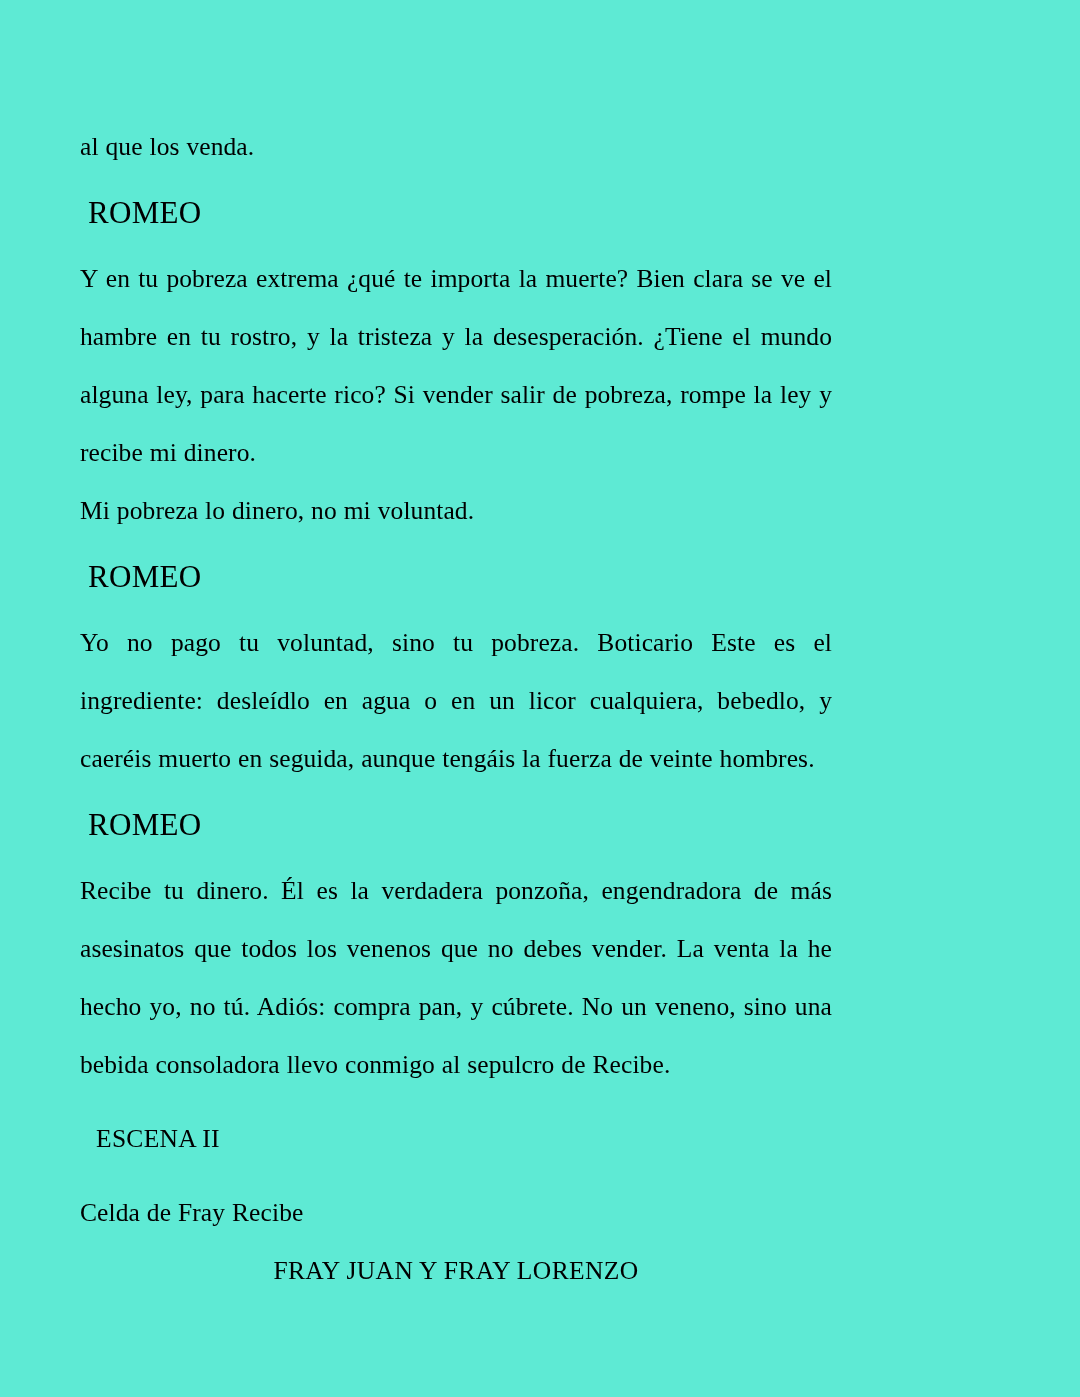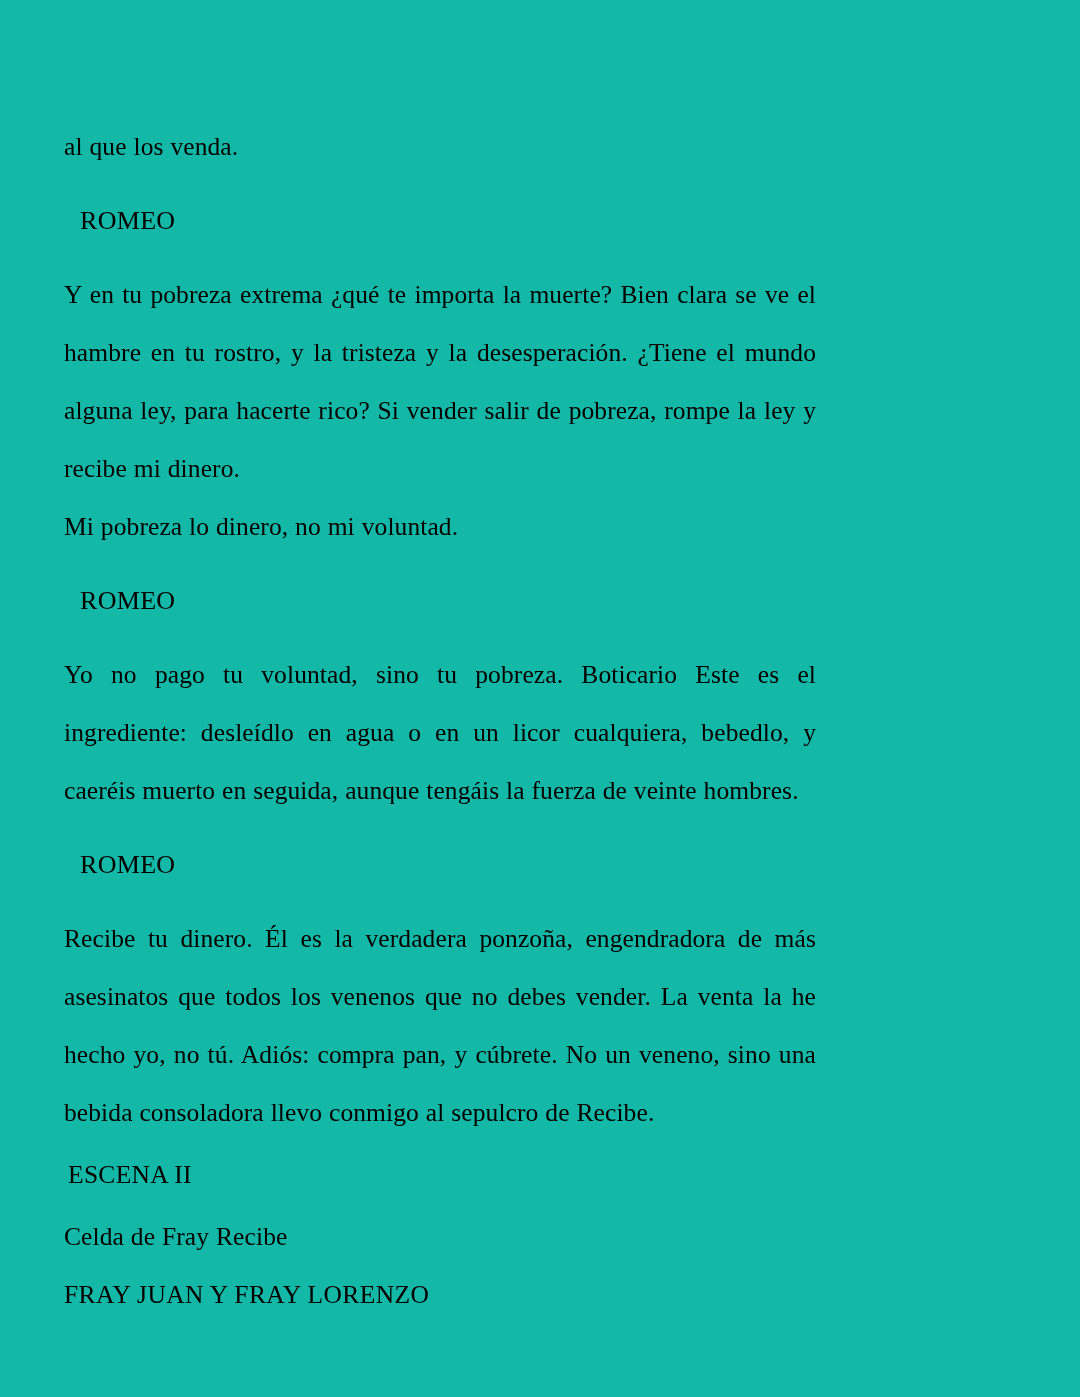--- a/index.html
+++ b/index.html
@@ -11,56 +11,57 @@
     width: 1080px;
     height: 1397px;
     font-family: "Liberation Serif", "DejaVu Serif", serif;
     color: #000000;
     overflow: hidden;
   }
   .page {
     position: relative;
     width: 1080px;
     height: 1397px;
-    background: #14b8a6;
+    background: #5eead4;
     box-sizing: border-box;
-    padding: 118px 120px 0 64px;
+    padding: 118px 120px 0 80px;
   }
   .doc-body {
     width: 752px;
   }
   .para {
     font-size: 25.5px;
     line-height: 58px;
     margin: 0;
     text-align: left;
     letter-spacing: 0.1px;
     word-spacing: 0.4px;
   }
   .para.justify {
     text-align: justify;
     text-align-last: left;
   }
   .speaker {
-    font-size: 26px;
+    font-size: 31px;
     line-height: 58px;
-    margin: 16px;
+    margin: 8px;
     letter-spacing: 0.3px;
   }
   .scene-heading {
     font-size: 25.5px;
     line-height: 58px;
-    margin: 4px;
+    margin: 16px;
     letter-spacing: 0.3px;
   }
   .cast {
     font-size: 25.5px;
     line-height: 58px;
     margin: 0;
     letter-spacing: 0.4px;
+    text-align: center;
   }
 </style>
 </head>
 <body>
 
 <div class="page">
   <div class="doc-body">
 
     <p class="para">al que los venda.</p>
 

